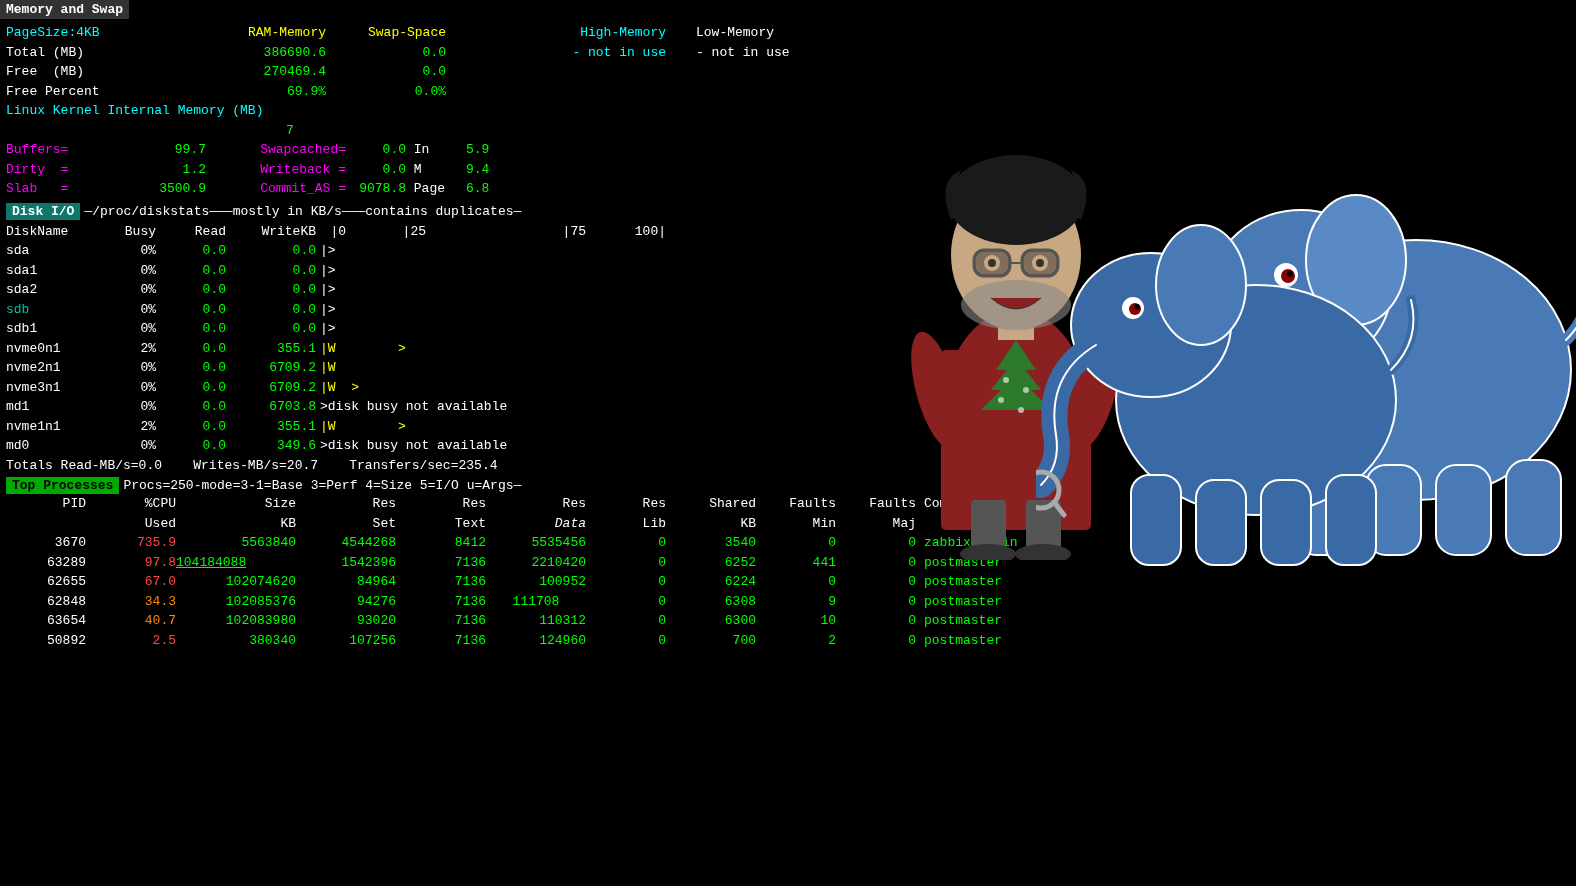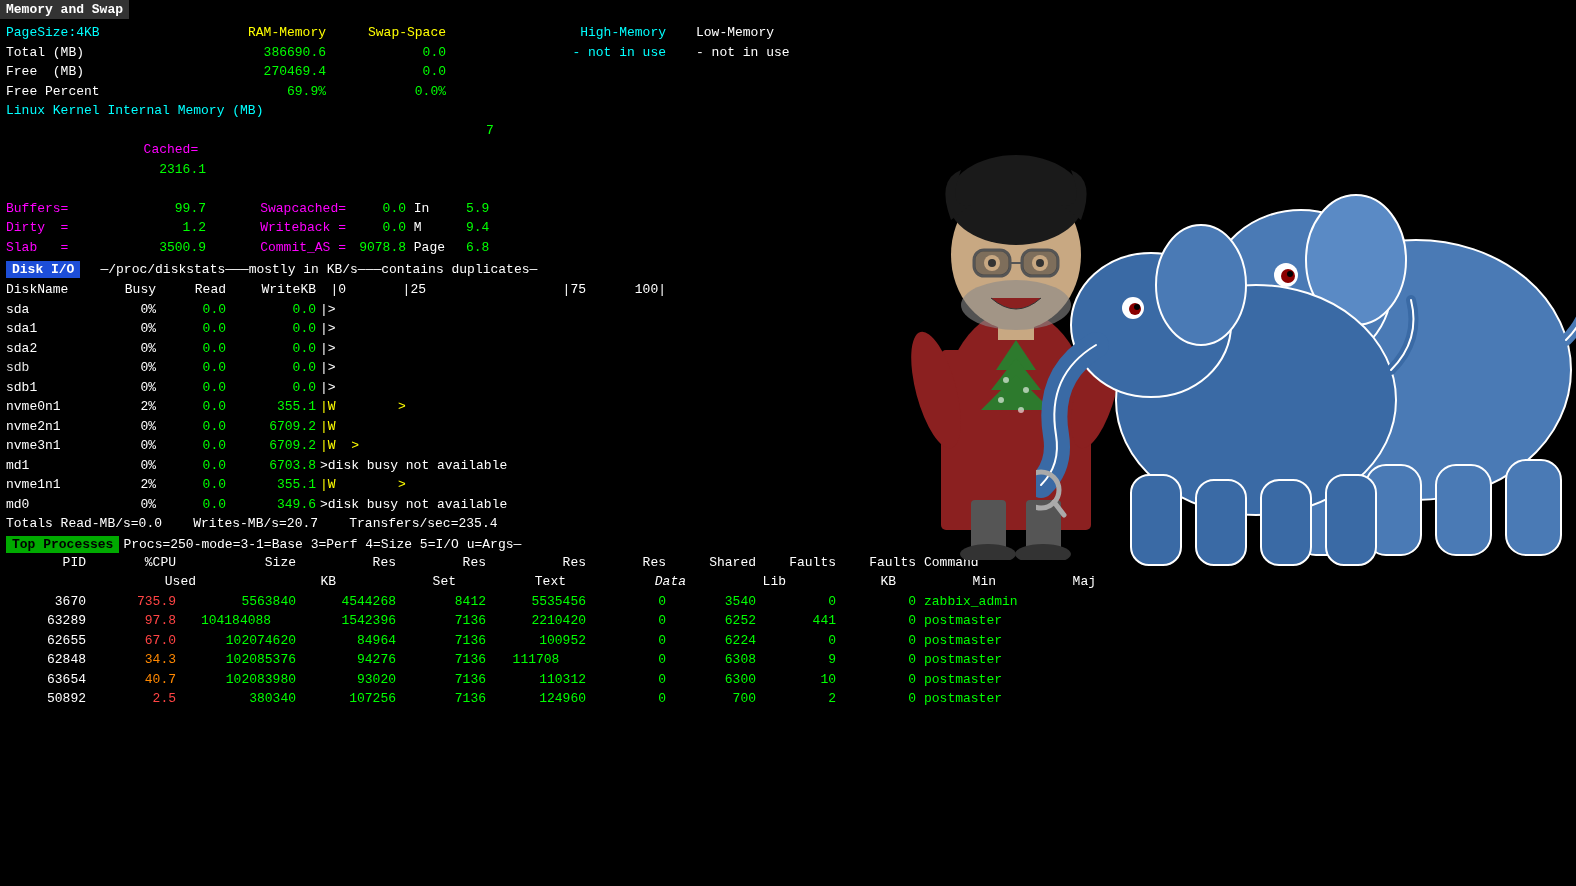--- a/index.html
+++ b/index.html
@@ -99,24 +99,20 @@
       <span class="white" style="width:180px; display:inline-block;">Free Percent</span>
       <span class="green" style="width:140px; display:inline-block; text-align:right;">69.9%</span>
       <span class="green" style="width:120px; display:inline-block; text-align:right;">0.0%</span>
     </div>
 
     <div class="line">
       <span class="cyan">Linux Kernel Internal Memory (MB)</span>
     </div>
 
     <div class="line">
-      <span style="width:200px; display:inline-block; text-align:right;">
-        <span class="magenta">Cached= </span>
-        <span class="green">2316.1</span>
-      </span>
       <span style="width:280px;"></span>
       <span class="green">7</span>
     </div>
 
     <div class="line">
       <span class="magenta" style="width:120px; display:inline-block;">Buffers=</span>
       <span class="green" style="width:80px; display:inline-block; text-align:right;">99.7</span>
       <span class="magenta" style="width:140px; display:inline-block; text-align:right;"> Swapcached=</span>
       <span class="green" style="width:60px; display:inline-block; text-align:right;"> 0.0</span>
       <span class="white" style="width:60px; display:inline-block;"> In</span>
@@ -136,22 +132,22 @@
       <span class="magenta" style="width:120px; display:inline-block;">Slab   =</span>
       <span class="green" style="width:80px; display:inline-block; text-align:right;">3500.9</span>
       <span class="magenta" style="width:140px; display:inline-block; text-align:right;"> Commit_AS =</span>
       <span class="green" style="width:60px; display:inline-block; text-align:right;"> 9078.8</span>
       <span class="white" style="width:60px; display:inline-block;"> Page</span>
       <span class="green">6.8</span>
     </div>
   </div>
 
   <div style="display:flex; align-items:center; margin-bottom:2px;">
-    <span style="background:#1d4ed8; color:#fff; padding:1px 6px; font-weight:bold; display:inline-block;">Disk I/O</span>
-    <span class="white" style="margin-left:20px;">—/proc/diskstats———mostly in KB/s———contains duplicates—</span>
+    <span style="background:#0f766e; color:#fff; padding:1px 6px; font-weight:bold; display:inline-block;">Disk I/O</span>
+    <span class="white" style="margin-left:4px;">—/proc/diskstats———mostly in KB/s———contains duplicates—</span>
   </div>
 
   <div class="line" style="color:#fff;">
     <span style="width:100px; display:inline-block;">DiskName</span>
     <span style="width:50px; display:inline-block; text-align:right;">Busy</span>
     <span style="width:70px; display:inline-block; text-align:right;">Read</span>
     <span style="width:90px; display:inline-block; text-align:right;">WriteKB</span>
     <span style="width:30px; display:inline-block; text-align:right;">|0</span>
     <span style="width:80px; display:inline-block; text-align:right;">|25</span>
     <span style="width:160px; display:inline-block; text-align:right;">|75</span>
@@ -174,21 +170,21 @@
     <span style="width:300px; display:inline-block; color:#ffffff; margin-left:4px;">|&gt;</span>
   </div>
       <div class="line">
     <span style="width:100px; display:inline-block; color:#ffffff;">sda2</span>
     <span style="width:50px; display:inline-block; text-align:right; color:#ffffff;">0%</span>
     <span style="width:70px; display:inline-block; text-align:right; color:#00ff00;">0.0</span>
     <span style="width:90px; display:inline-block; text-align:right; color:#00ff00;">0.0</span>
     <span style="width:300px; display:inline-block; color:#ffffff; margin-left:4px;">|&gt;</span>
   </div>
       <div class="line">
-    <span style="width:100px; display:inline-block; color:#e5e5e5;">sdb</span>
+    <span style="width:100px; display:inline-block; color:#14b8a6;">sdb</span>
     <span style="width:50px; display:inline-block; text-align:right; color:#ffffff;">0%</span>
     <span style="width:70px; display:inline-block; text-align:right; color:#00ff00;">0.0</span>
     <span style="width:90px; display:inline-block; text-align:right; color:#00ff00;">0.0</span>
     <span style="width:300px; display:inline-block; color:#ffffff; margin-left:4px;">|&gt;</span>
   </div>
       <div class="line">
     <span style="width:100px; display:inline-block; color:#ffffff;">sdb1</span>
     <span style="width:50px; display:inline-block; text-align:right; color:#ffffff;">0%</span>
     <span style="width:70px; display:inline-block; text-align:right; color:#00ff00;">0.0</span>
     <span style="width:90px; display:inline-block; text-align:right; color:#00ff00;">0.0</span>
@@ -254,21 +250,21 @@
     <span style="width:100px; display:inline-block; text-align:right;">Res</span>
     <span style="width:90px; display:inline-block; text-align:right;">Res</span>
     <span style="width:100px; display:inline-block; text-align:right;">Res</span>
     <span style="width:80px; display:inline-block; text-align:right;">Res</span>
     <span style="width:90px; display:inline-block; text-align:right;">Shared</span>
     <span style="width:80px; display:inline-block; text-align:right;">Faults</span>
     <span style="width:80px; display:inline-block; text-align:right;">Faults</span>
     <span style="width:120px; display:inline-block; text-align:left; margin-left:8px;">Command</span>
   </div>
 
-  <div class="line" style="color:#fff;gap:20px;">
+  <div class="line" style="color:#fff;">
     <span style="width:80px; display:inline-block; text-align:right;"></span>
     <span style="width:90px; display:inline-block; text-align:right;">Used</span>
     <span style="width:120px; display:inline-block; text-align:right;">KB</span>
     <span style="width:100px; display:inline-block; text-align:right;">Set</span>
     <span style="width:90px; display:inline-block; text-align:right;">Text</span>
     <span style="width:100px; display:inline-block; text-align:right;font-style:italic;">Data</span>
     <span style="width:80px; display:inline-block; text-align:right;">Lib</span>
     <span style="width:90px; display:inline-block; text-align:right;">KB</span>
     <span style="width:80px; display:inline-block; text-align:right;">Min</span>
     <span style="width:80px; display:inline-block; text-align:right;">Maj</span>
@@ -285,21 +281,21 @@
     <span style="width:100px; display:inline-block; text-align:right; color:#00ff00;">5535456</span>
     <span style="width:80px; display:inline-block; text-align:right; color:#00ff00;">0</span>
     <span style="width:90px; display:inline-block; text-align:right; color:#00ff00;">3540</span>
     <span style="width:80px; display:inline-block; text-align:right; color:#00ff00;">0</span>
     <span style="width:80px; display:inline-block; text-align:right; color:#00ff00;">0</span>
     <span style="width:160px; display:inline-block; text-align:left; margin-left:8px; color:#00ff00;">zabbix_admin</span>
   </div>
       <div class="line">
     <span style="width:80px; display:inline-block; text-align:right; color:#ffffff;">63289</span>
     <span style="width:90px; display:inline-block; text-align:right; color:#ff4444;">97.8</span>
-    <span style="width:120px; display:inline-block; text-align:center; color:#00ff00;">104184088</span>
+    <span style="width:120px; display:inline-block; text-align:left; color:#00ff00;text-decoration:underline;">104184088</span>
     <span style="width:100px; display:inline-block; text-align:right; color:#00ff00;">1542396</span>
     <span style="width:90px; display:inline-block; text-align:right; color:#00ff00;">7136</span>
     <span style="width:100px; display:inline-block; text-align:right; color:#00ff00;">2210420</span>
     <span style="width:80px; display:inline-block; text-align:right; color:#00ff00;">0</span>
     <span style="width:90px; display:inline-block; text-align:right; color:#00ff00;">6252</span>
     <span style="width:80px; display:inline-block; text-align:right; color:#00ff00;">441</span>
     <span style="width:80px; display:inline-block; text-align:right; color:#00ff00;">0</span>
     <span style="width:160px; display:inline-block; text-align:left; margin-left:8px; color:#00ff00;">postmaster</span>
   </div>
       <div class="line">

